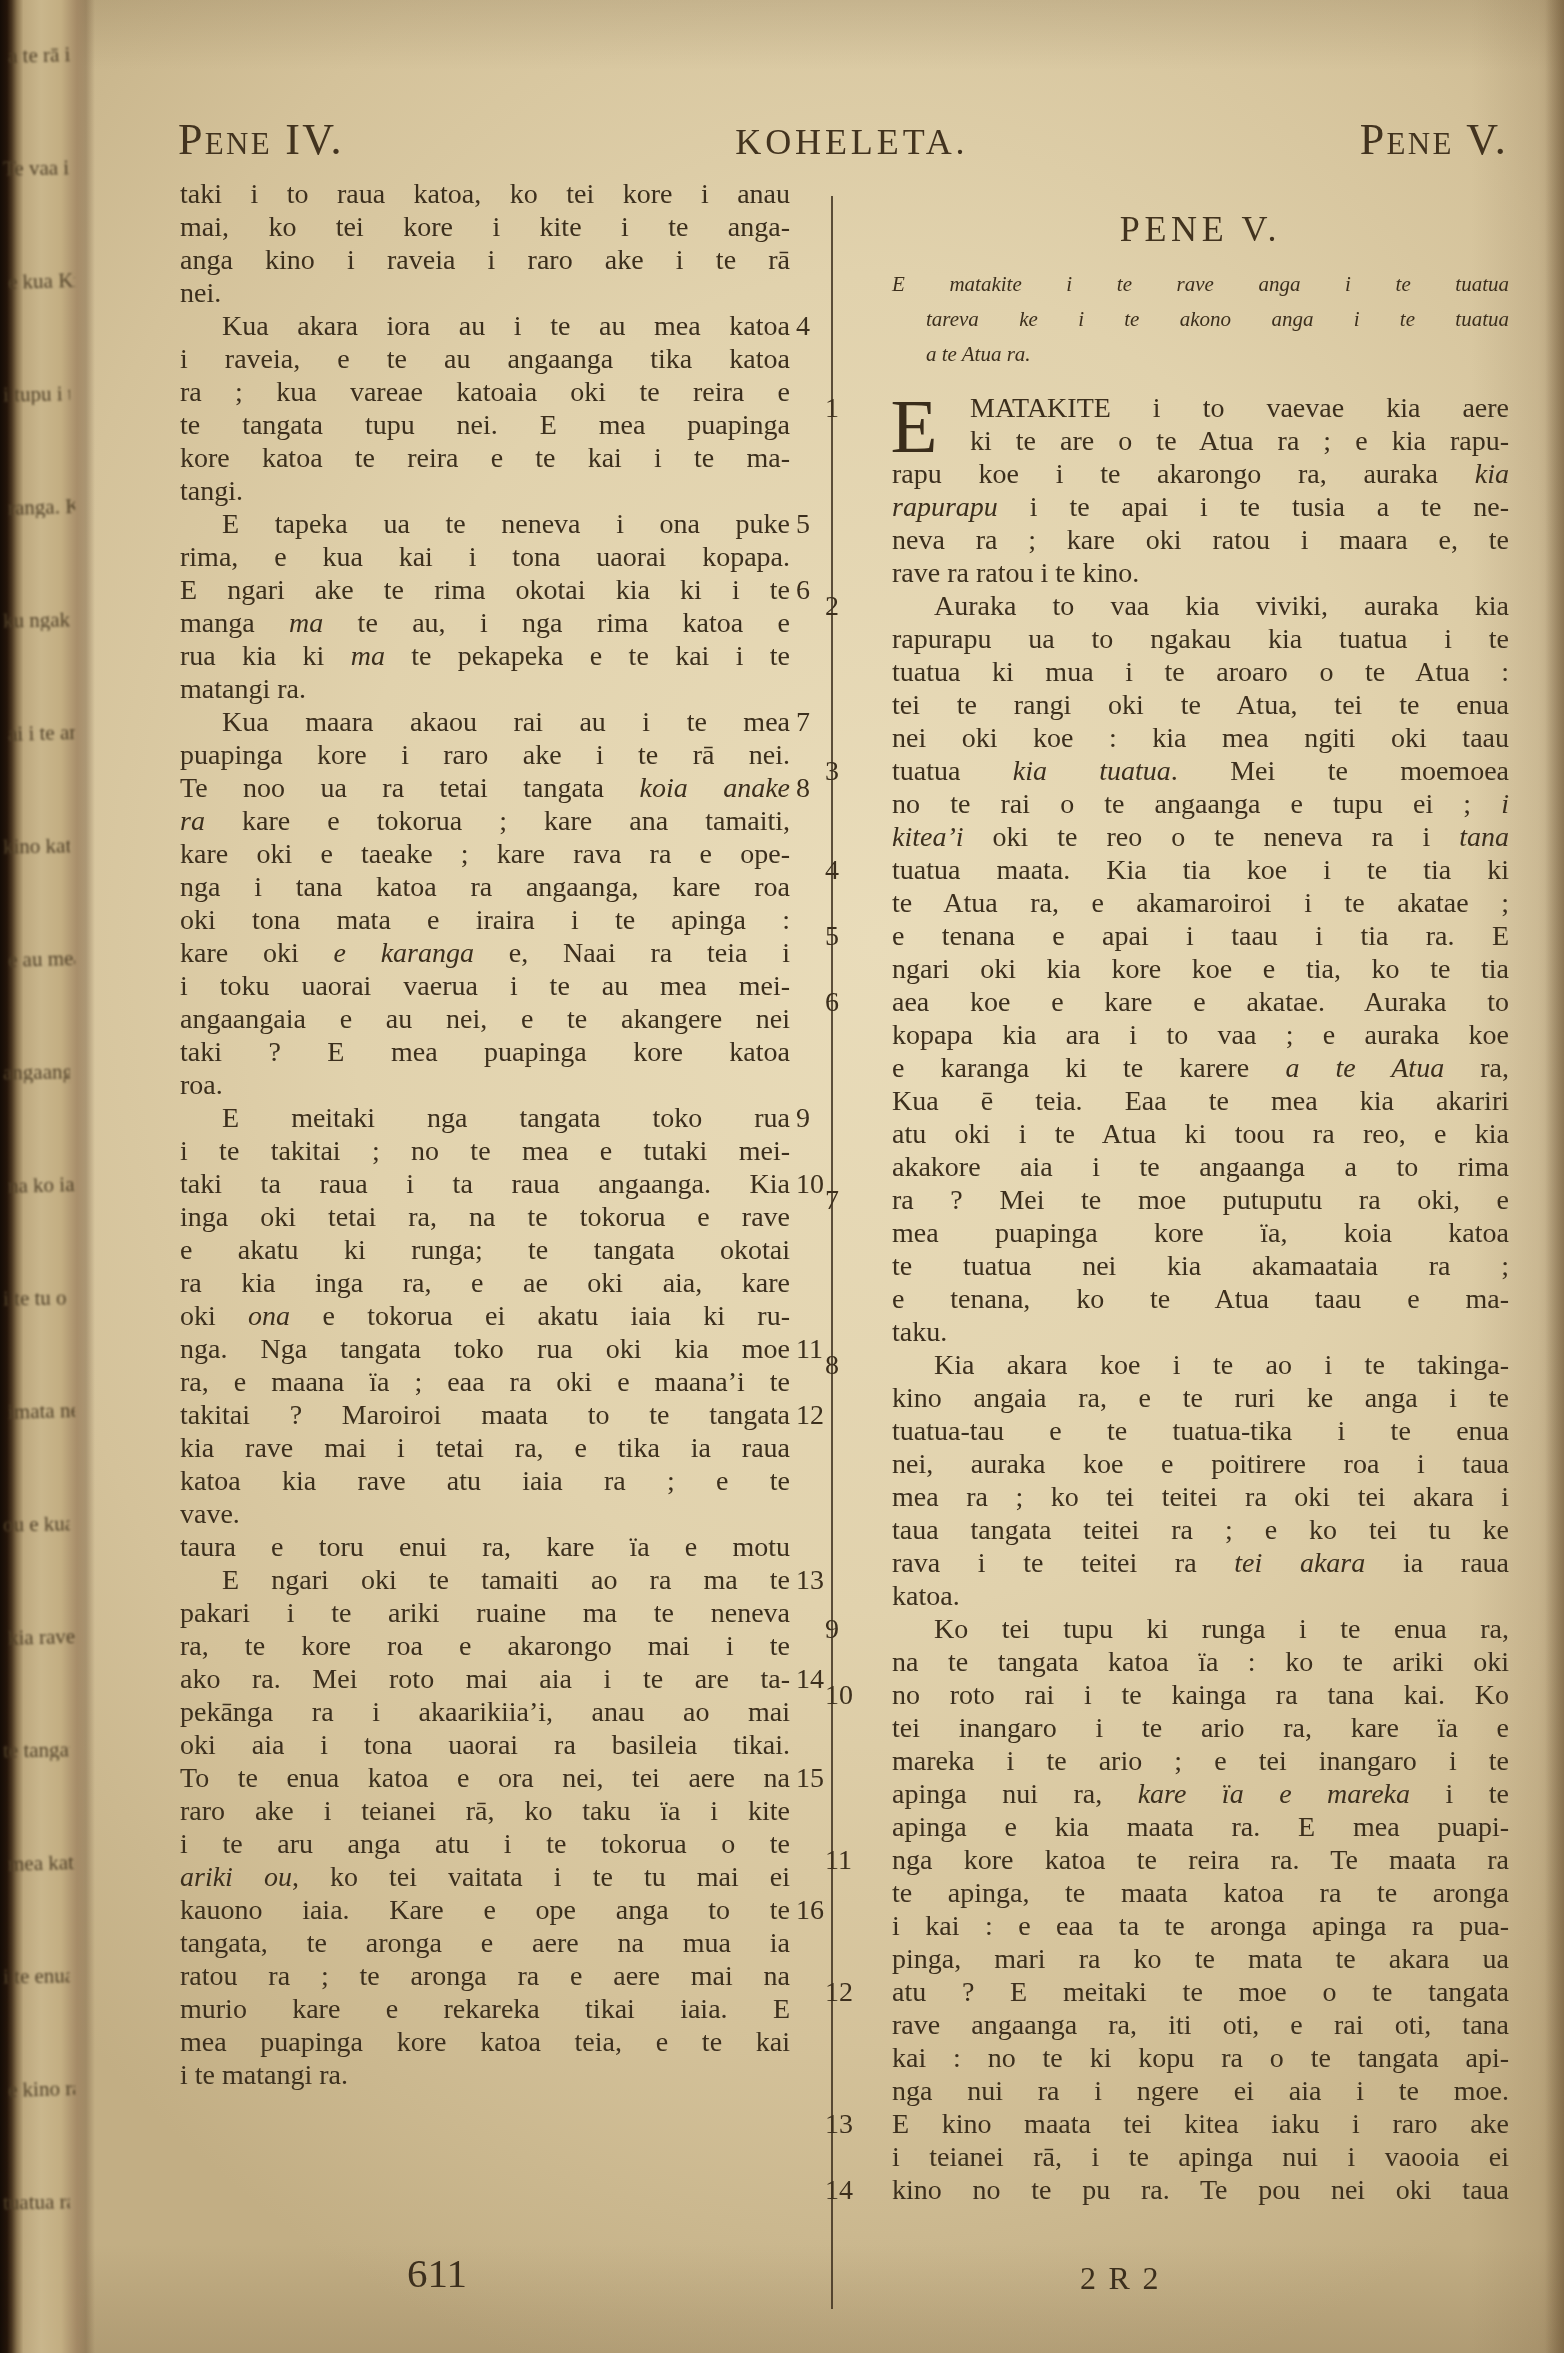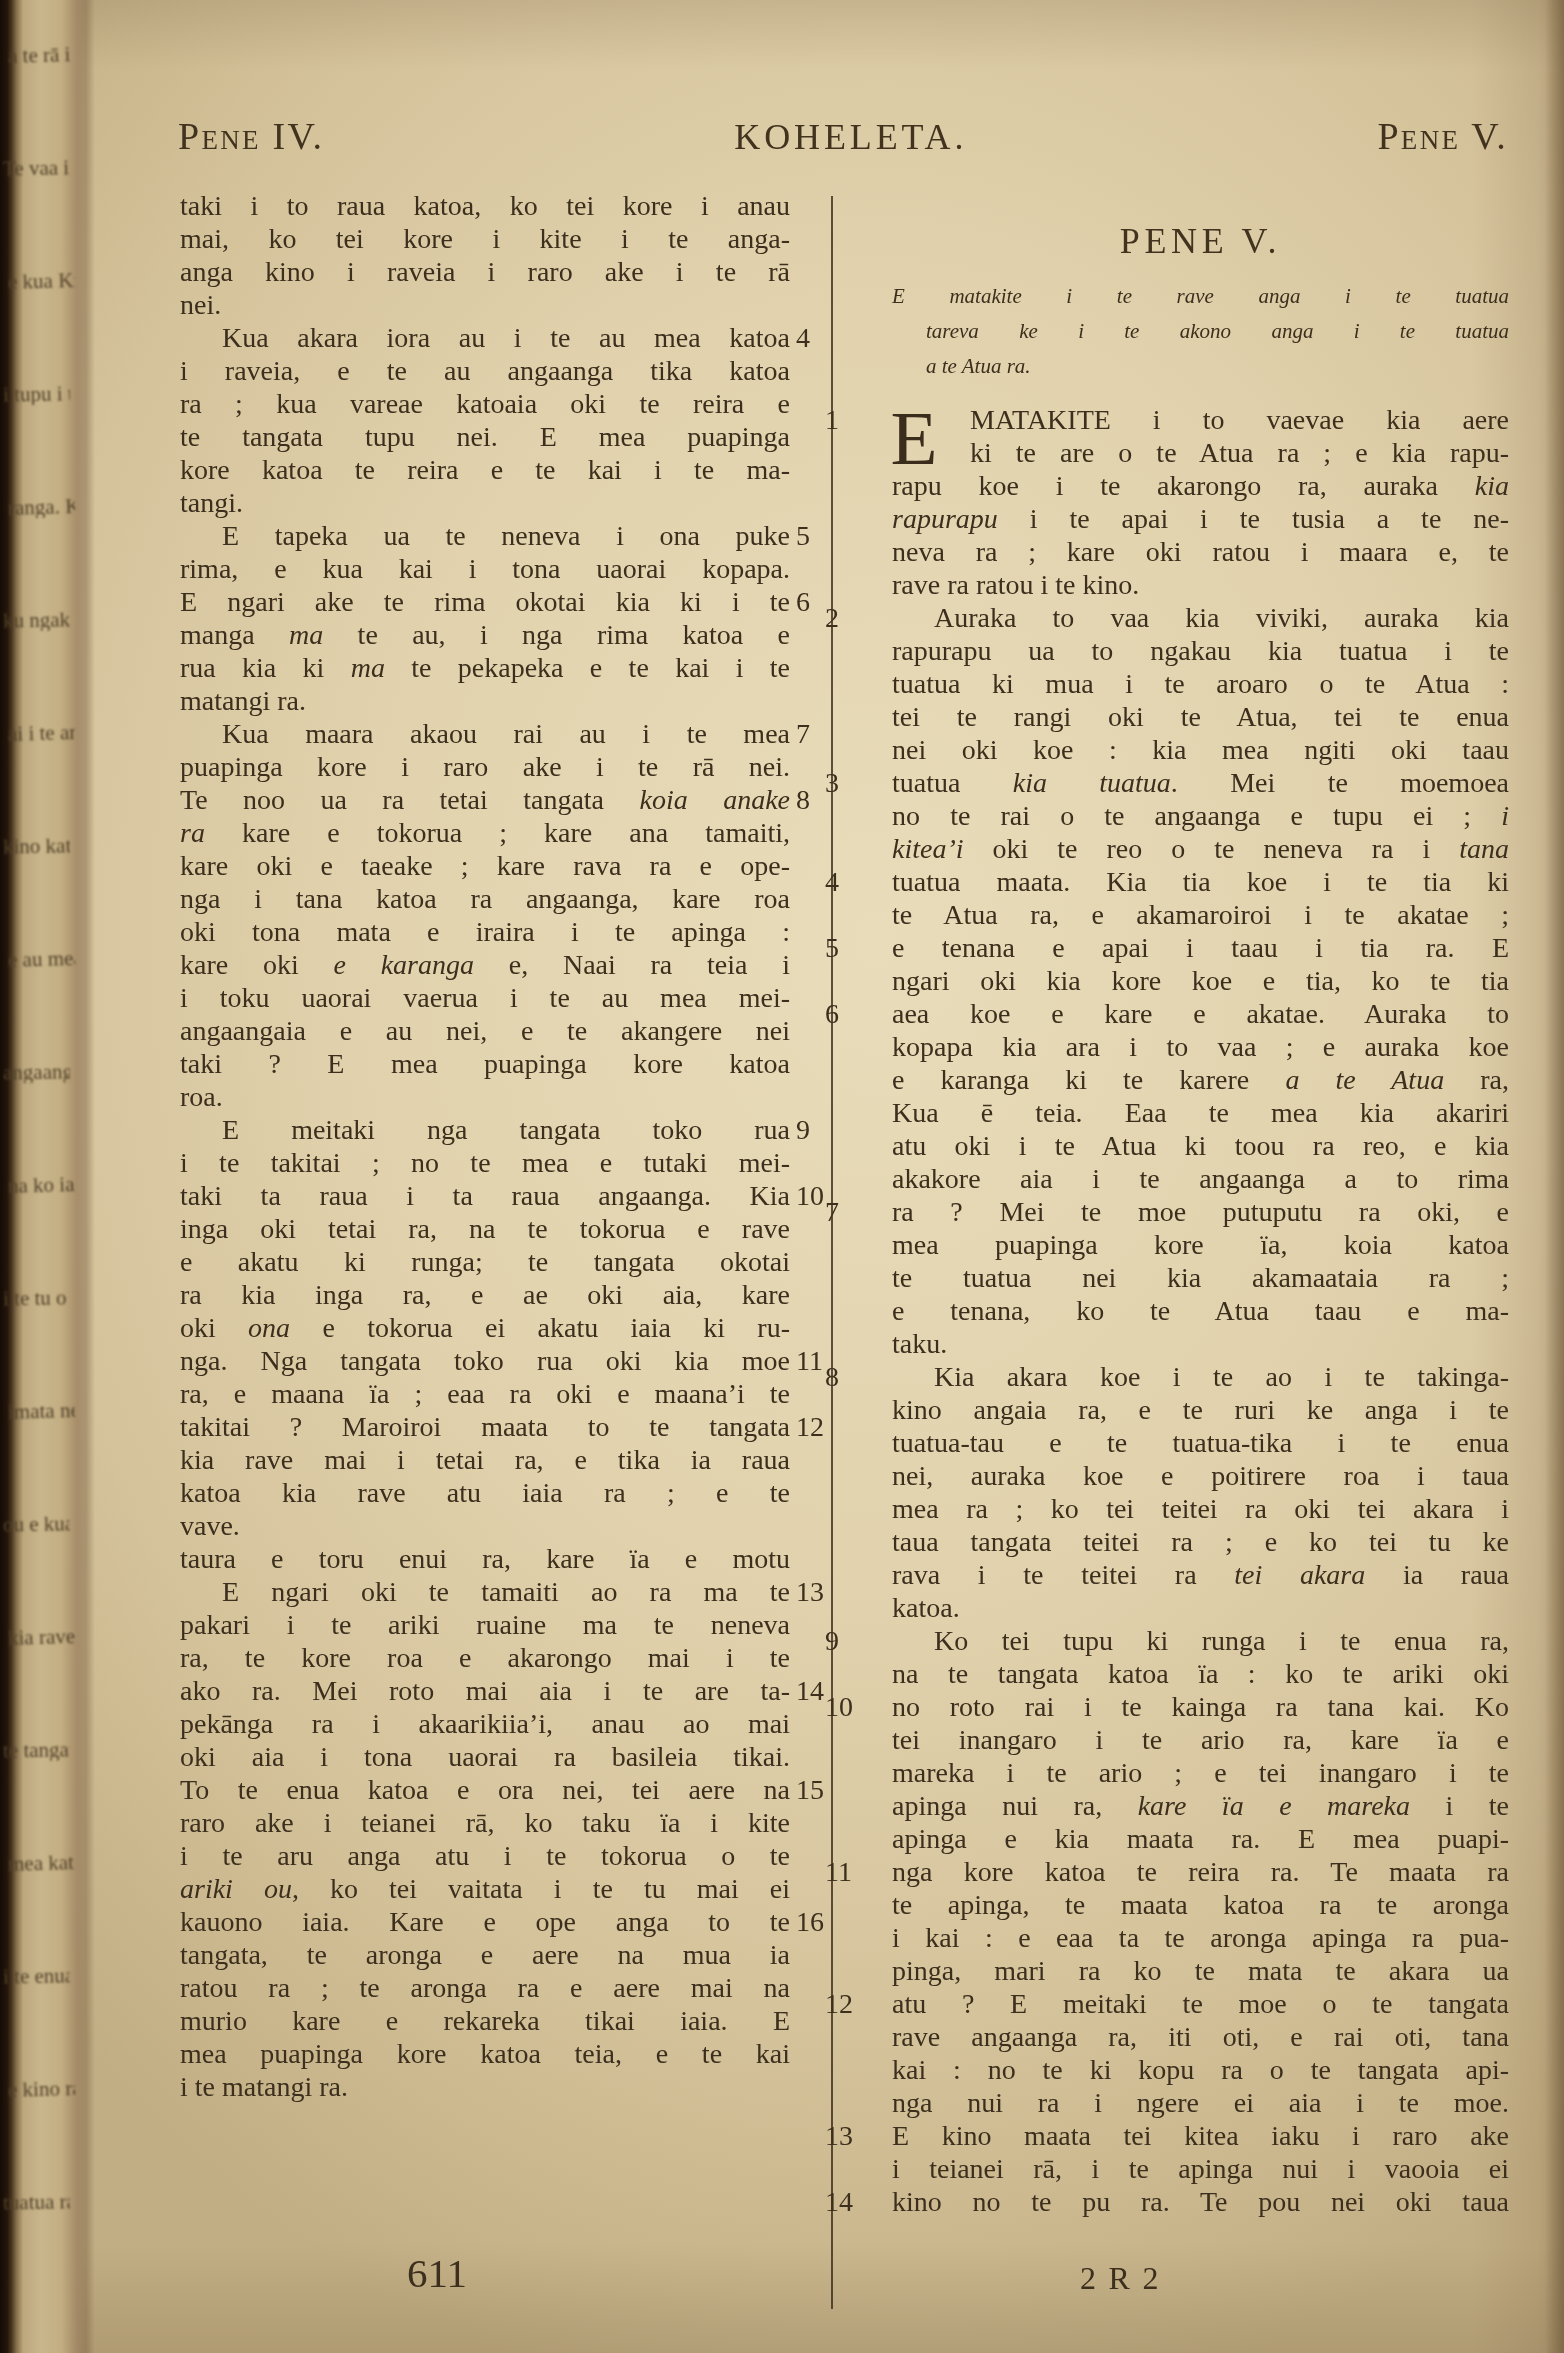--- a/index.html
+++ b/index.html
@@ -26,26 +26,26 @@
     color:#514128;filter:blur(1.1px);transform:rotate(-1.6deg);
     white-space:nowrap;overflow:hidden;width:67px;
   }
   .frag:first-child{margin-top:45px;}
   .frag:nth-child(even){margin-left:3.1px;transform:rotate(-1deg);}
   .right-edge{position:absolute;right:0;top:0;width:20.3px;height:2354px;
     background:linear-gradient(270deg, rgba(95,72,42,.5), rgba(95,72,42,0));}
   
   .runhead{position:absolute;left:178px;top:114px;width:1330px;display:flex;
     justify-content:space-between;align-items:baseline;}
-  .chap{font-variant:small-caps;font-size:38px;letter-spacing:2.3px;color:#42331f;}
+  .chap{font-variant:small-caps;font-size:44px;letter-spacing:2.3px;color:#42331f;}
   .booktitle{font-size:36px;letter-spacing:3.9px;color:#42331f;}
   
   .divider{position:absolute;left:831px;top:196px;width:2.3px;height:2113px;
     background:rgba(56,42,26,.8);}
-  .col{position:absolute;font-size:28px;margin-top:12px;}
+  .col{position:absolute;font-size:28px;}
   .col-left{left:180px;top:177px;width:610px;}
   .col-right{left:892px;top:197px;width:617px;}
   .line{position:relative;line-height:33px;text-align:justify;text-align-last:justify;text-justify:inter-word;}
   .line.end{text-align-last:left;}
   .line.ind .ltext{padding-left:42px;}
   .line.dropline{padding-left:78px;}
   .col-left .vnum{position:absolute;right:-56px;width:50px;text-align:left;}
   .col-right .vnum{position:absolute;left:-67px;width:52px;text-align:right;}
   .dropcap{position:absolute;left:-1.6px;top:3.1px;font-size:77px;line-height:64px;color:#3a2d1b;}
   .chapter-heading{margin:11px 0 0 0;font-weight:normal;text-align:center;

